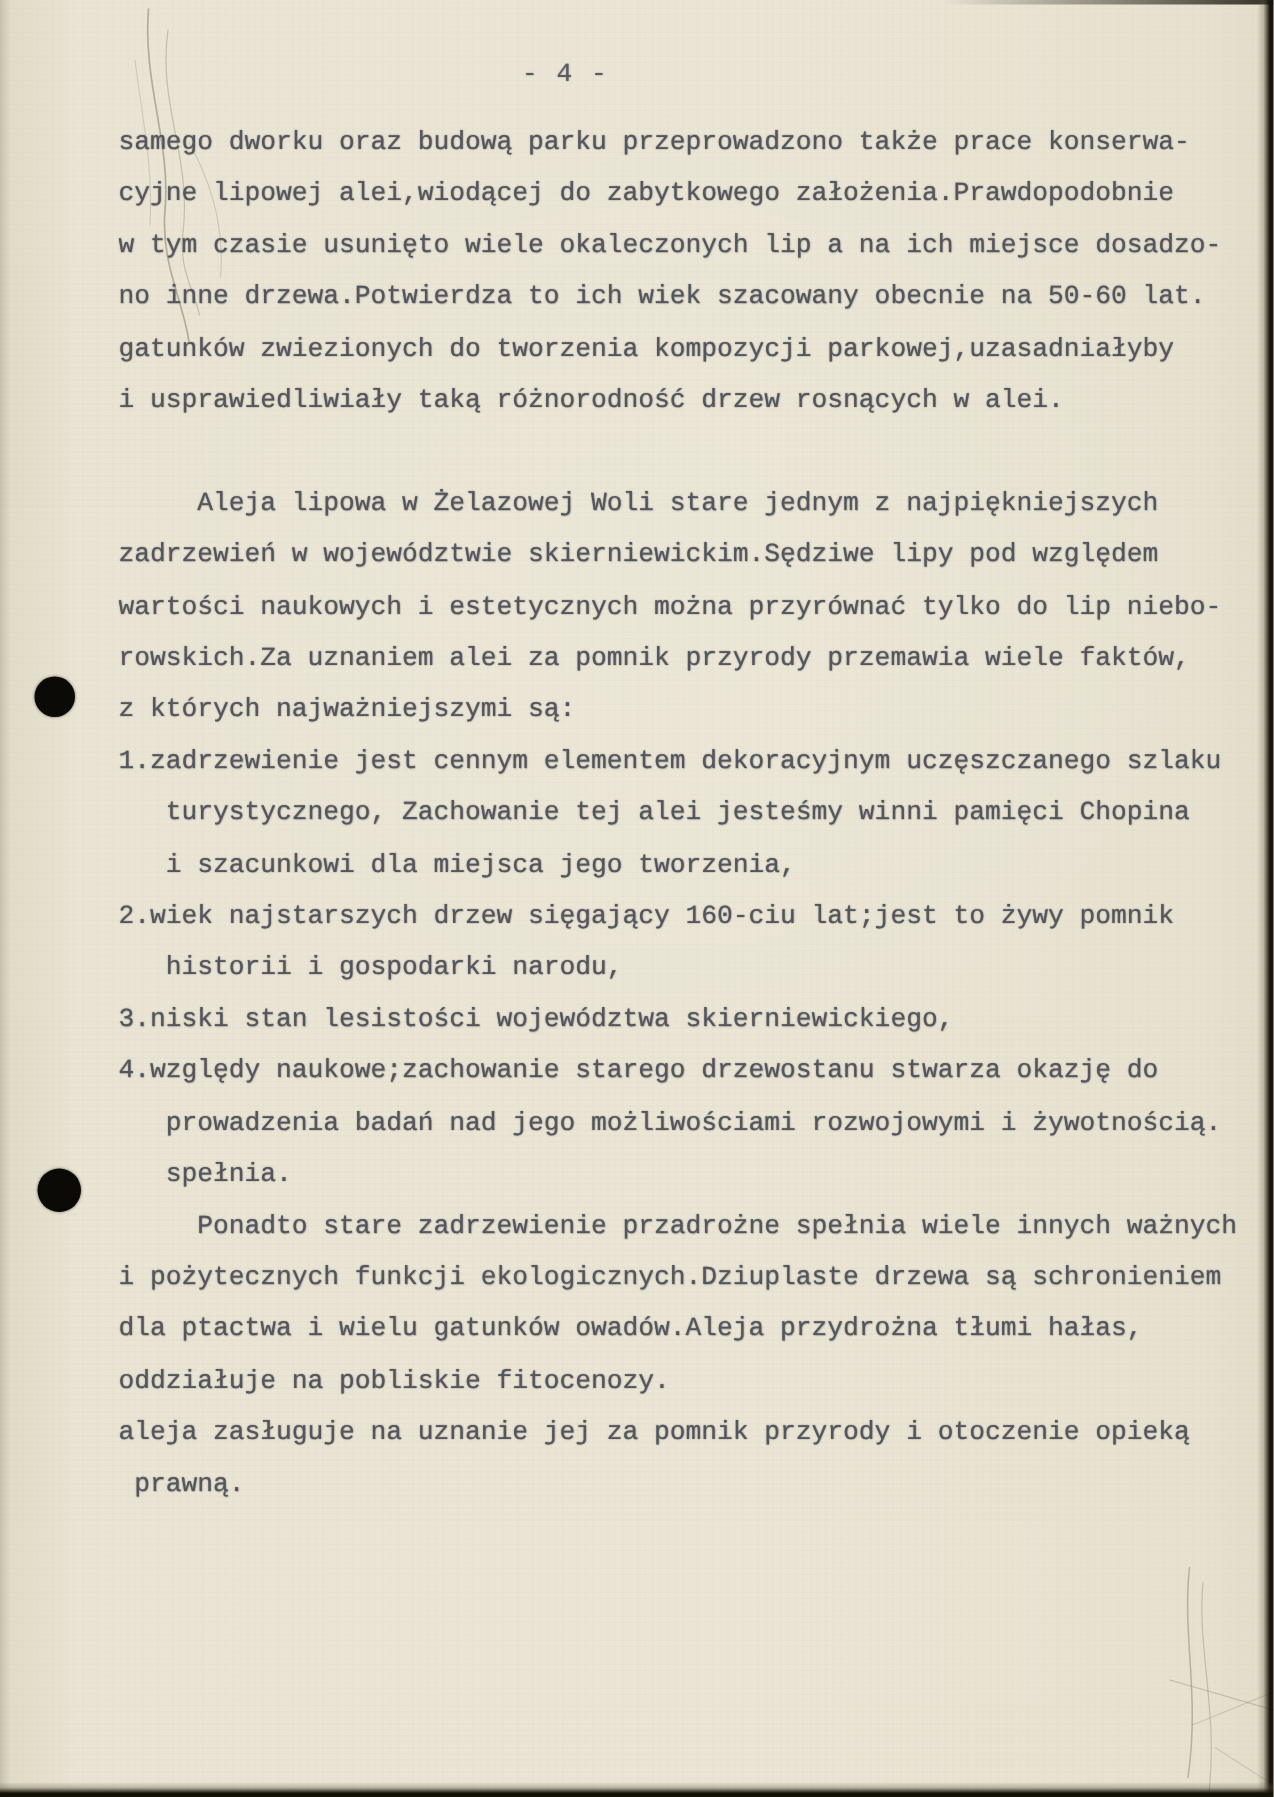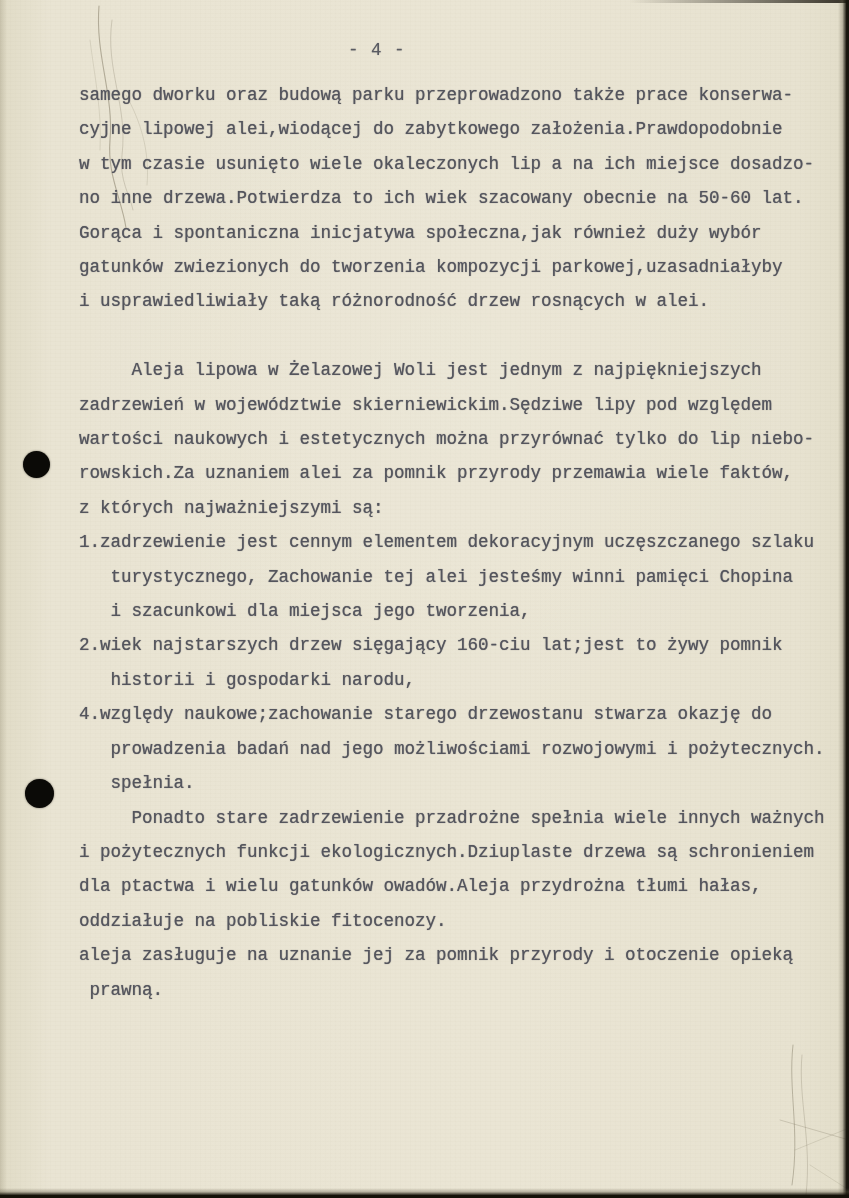--- a/index.html
+++ b/index.html
@@ -106,36 +106,36 @@
   </svg>
 
   <div class="page-number">- 4 -</div>
 
   <div class="typed-block">
 
   <div class="text-line">samego dworku oraz budową parku przeprowadzono także prace konserwa-</div>
       <div class="text-line">cyjne lipowej alei,wiodącej do zabytkowego założenia.Prawdopodobnie</div>
       <div class="text-line">w tym czasie usunięto wiele okaleczonych lip a na ich miejsce dosadzo-</div>
       <div class="text-line">no inne drzewa.Potwierdza to ich wiek szacowany obecnie na 50-60 lat.</div>
-      <div class="text-line">Gorąca i spontaniczna inicjatywa społeczna,jak również duży wybór</div>
       <div class="text-line">gatunków zwiezionych do tworzenia kompozycji parkowej,uzasadniałyby</div>
       <div class="text-line">i usprawiedliwiały taką różnorodność drzew rosnących w alei.</div>
       <div class="text-line"></div>
-      <div class="text-line">     Aleja lipowa w Żelazowej Woli jest jednym z najpiękniejszych</div>
+      <div class="text-line">     Aleja lipowa w Żelazowej Woli stare jednym z najpiękniejszych</div>
       <div class="text-line">zadrzewień w województwie skierniewickim.Sędziwe lipy pod względem</div>
       <div class="text-line">wartości naukowych i estetycznych można przyrównać tylko do lip niebo-</div>
       <div class="text-line">rowskich.Za uznaniem alei za pomnik przyrody przemawia wiele faktów,</div>
       <div class="text-line">z których najważniejszymi są:</div>
       <div class="text-line">1.zadrzewienie jest cennym elementem dekoracyjnym uczęszczanego szlaku</div>
       <div class="text-line">   turystycznego, Zachowanie tej alei jesteśmy winni pamięci Chopina</div>
       <div class="text-line">   i szacunkowi dla miejsca jego tworzenia,</div>
       <div class="text-line">2.wiek najstarszych drzew sięgający 160-ciu lat;jest to żywy pomnik</div>
       <div class="text-line">   historii i gospodarki narodu,</div>
+      <div class="text-line">3.niski stan lesistości województwa skierniewickiego,</div>
       <div class="text-line">4.względy naukowe;zachowanie starego drzewostanu stwarza okazję do</div>
-      <div class="text-line">   prowadzenia badań nad jego możliwościami rozwojowymi i pożytecznych.</div>
+      <div class="text-line">   prowadzenia badań nad jego możliwościami rozwojowymi i żywotnością.</div>
       <div class="text-line">   spełnia.</div>
       <div class="text-line">     Ponadto stare zadrzewienie przadrożne spełnia wiele innych ważnych</div>
       <div class="text-line">i pożytecznych funkcji ekologicznych.Dziuplaste drzewa są schronieniem</div>
       <div class="text-line">dla ptactwa i wielu gatunków owadów.Aleja przydrożna tłumi hałas,</div>
       <div class="text-line">oddziałuje na pobliskie fitocenozy.</div>
       <div class="text-line">aleja zasługuje na uznanie jej za pomnik przyrody i otoczenie opieką</div>
       <div class="text-line"> prawną.</div>
     </div>
 
   <div class="hole-punch top"></div>

